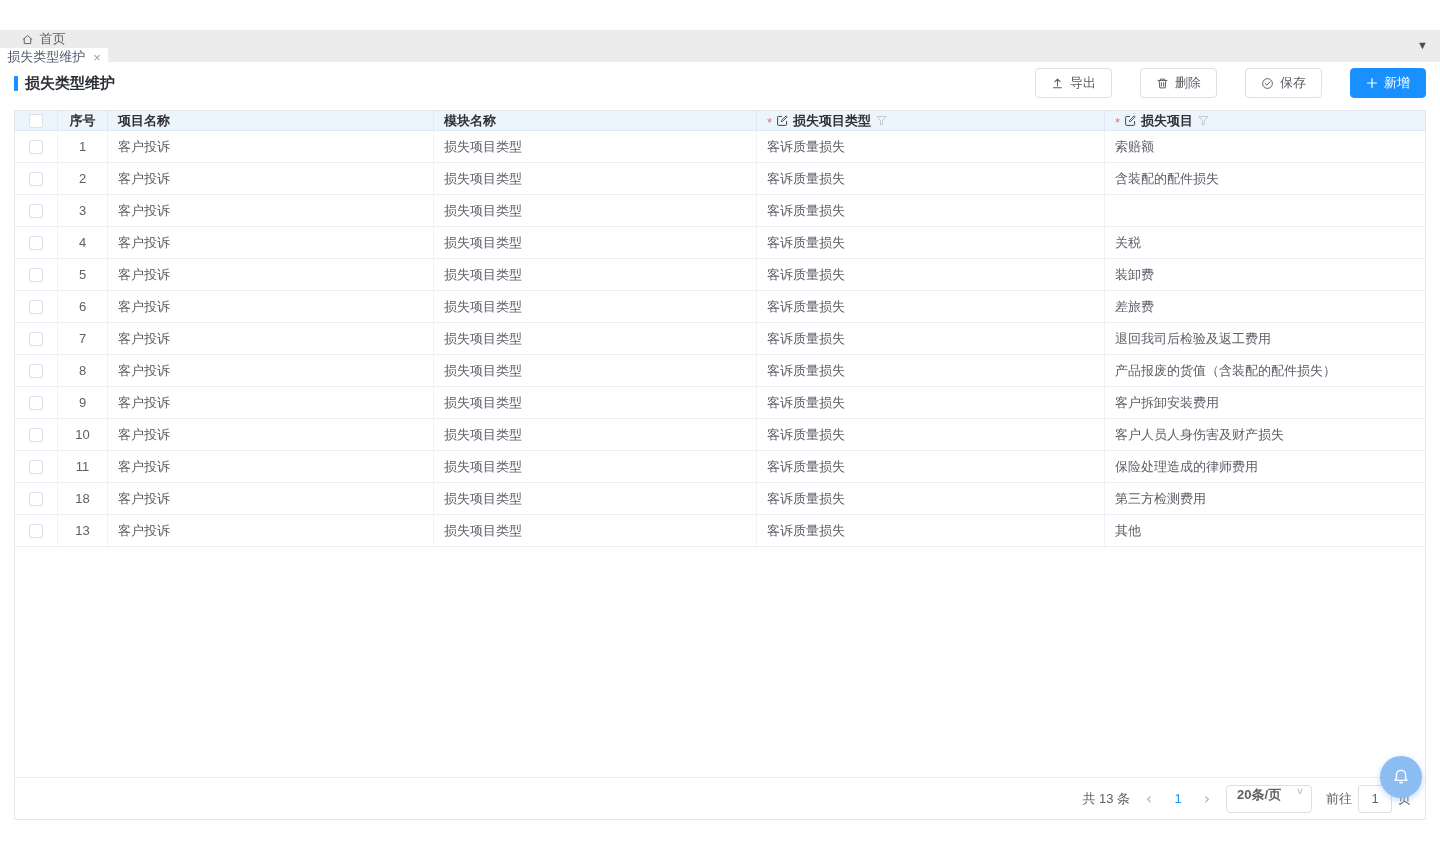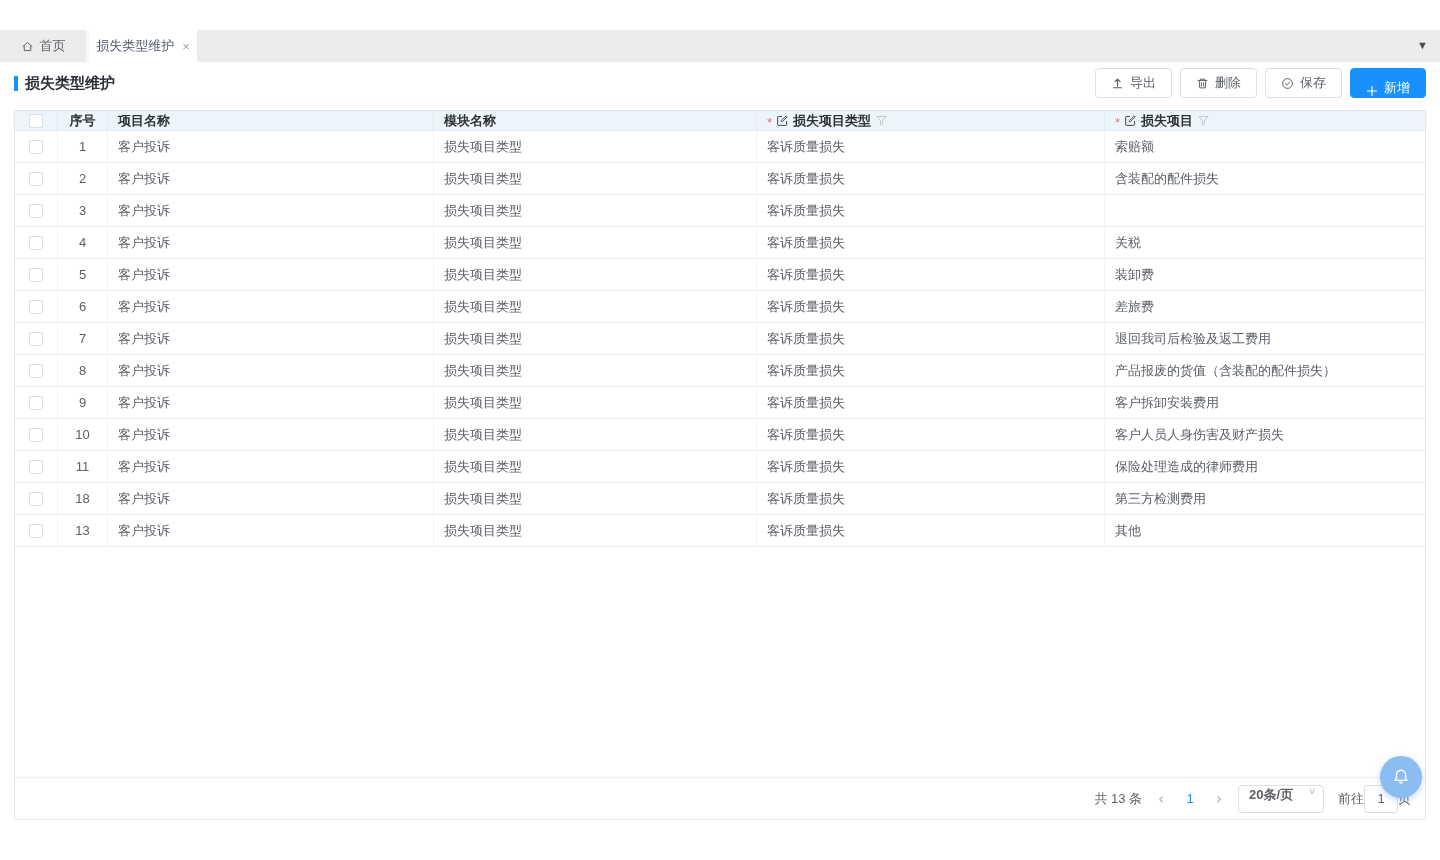--- a/index.html
+++ b/index.html
@@ -1,35 +1,35 @@
 <!DOCTYPE html>
 <html><head>
 <meta charset="utf-8">
 <style>
   * { margin:0; padding:0; box-sizing:border-box; }
   html,body { width:1440px; height:860px; background:#fff; font-family:"Liberation Sans","DejaVu Sans",sans-serif; overflow:hidden; }
 
   
-  .tabbar { position:absolute; top:30px; left:0; right:0; height:32px; background:#ececec; display:flex; align-items:stretch; }
+  .tabbar { position:absolute; top:30px; left:0; right:0; height:32px; background:#ececec; display:flex; align-items:stretch;flex-direction:column; }
   .tab { display:flex; align-items:center; justify-content:center; gap:6px; font-size:13px; color:#5f6368; cursor:pointer; }
   .tab-home { width:86px; background:#ececec; }
   .tab-sep { width:3px; background:#f7f7f7; }
   .tab-active { width:108px; background:#ffffff; color:#515a6e; gap:8px; }
   .tab-close { color:#9aa0a6; font-size:13px; line-height:1; }
   .home-glyph { width:13px; height:13px; }
   .tabbar-caret { position:absolute; right:12px; top:9px; font-size:11px; color:#4a4d52; cursor:pointer; }
 
   
   .page-header { position:absolute; top:68px; left:14px; right:14px; height:30px; display:flex; align-items:center; justify-content:space-between; }
   .page-title { display:flex; align-items:center; gap:7px; font-size:15px; font-weight:bold; color:#2b2f36; }
   .title-bar { width:4px; height:15px; background:#1890ff; border-radius:1px; }
-  .btn-group { display:flex; gap:8px; }
+  .btn-group { display:flex; gap:28px; }
   .btn { height:30px; padding:0 15px; display:flex; align-items:center; gap:6px; background:#fff; border:1px solid #dcdfe6; border-radius:4px; font-size:13px; color:#5a5e66; cursor:pointer; }
   .btn svg { display:block; }
-  .btn-primary { background:#1890ff; border-color:#1890ff; color:#fff;align-items:flex-end; }
+  .btn-primary { background:#1890ff; border-color:#1890ff; color:#fff; }
 
   
   .card { position:absolute; top:110px; left:14px; right:14px; bottom:40px; border:1px solid #e4e7ed; display:flex; flex-direction:column; background:#fff; }
   .thead, .tr { display:grid; grid-template-columns:43px 50px 326px 323px 348px 1fr; }
   .thead { height:20px; background:#ecf4fc; border-bottom:1px solid #dfe9f5; }
   .th { display:flex; align-items:center; font-size:13px; font-weight:bold; color:#303133; padding:0 10px; border-right:1px solid #e2ebf5; white-space:nowrap; overflow:hidden; }
   .th:last-child { border-right:none; }
   .th-center, .td-center { justify-content:center; padding:0; }
   .th-flex { gap:4px; }
   .asterisk { color:#f56c6c; font-size:13px; font-weight:normal; margin-top:3px; }
@@ -41,21 +41,21 @@
   .td-check, .th-check { justify-content:center; padding:0; }
   .empty-zone { flex:1; background:#fff; }
 
   
   .pagefoot { height:42px; border-top:1px solid #ebeef5; display:flex; align-items:center; justify-content:flex-end; gap:14px; padding-right:14px; font-size:13px; color:#606266; background:#fff; }
   .pg-total { color:#606266; }
   .pg-arrow { color:#a8abb2; font-size:15px; cursor:pointer; padding:0 2px; font-family:"DejaVu Sans",sans-serif; }
   .pg-page { color:#1890ff; cursor:pointer; min-width:20px; text-align:center; }
   .pg-size { height:28px; border:1px solid #dcdfe6; border-radius:4px; display:flex; gap:16px; padding:0 8px 0 10px; cursor:pointer; color:#606266;font-weight:bold; }
   .pg-size-caret { color:#c0c4cc; font-size:10px; }
-  .pg-goto { display:flex; align-items:center; }
+  .pg-goto { display:flex; align-items:center; gap:6px; }
   .pg-input { width:34px; height:28px; border:1px solid #dcdfe6; border-radius:3px; text-align:center; font-size:13px; color:#606266; font-family:"Liberation Sans",sans-serif; outline:none; }
 
   
   .fab { position:absolute; right:18px; bottom:62px; width:42px; height:42px; border-radius:50%; background:#8bbdf2; display:flex; align-items:center; justify-content:center; cursor:pointer; box-shadow:0 2px 6px rgba(80,140,220,.35); }
 </style>
 </head>
 <body>
 
 <div class="tabbar">
   <div class="tab tab-home">

